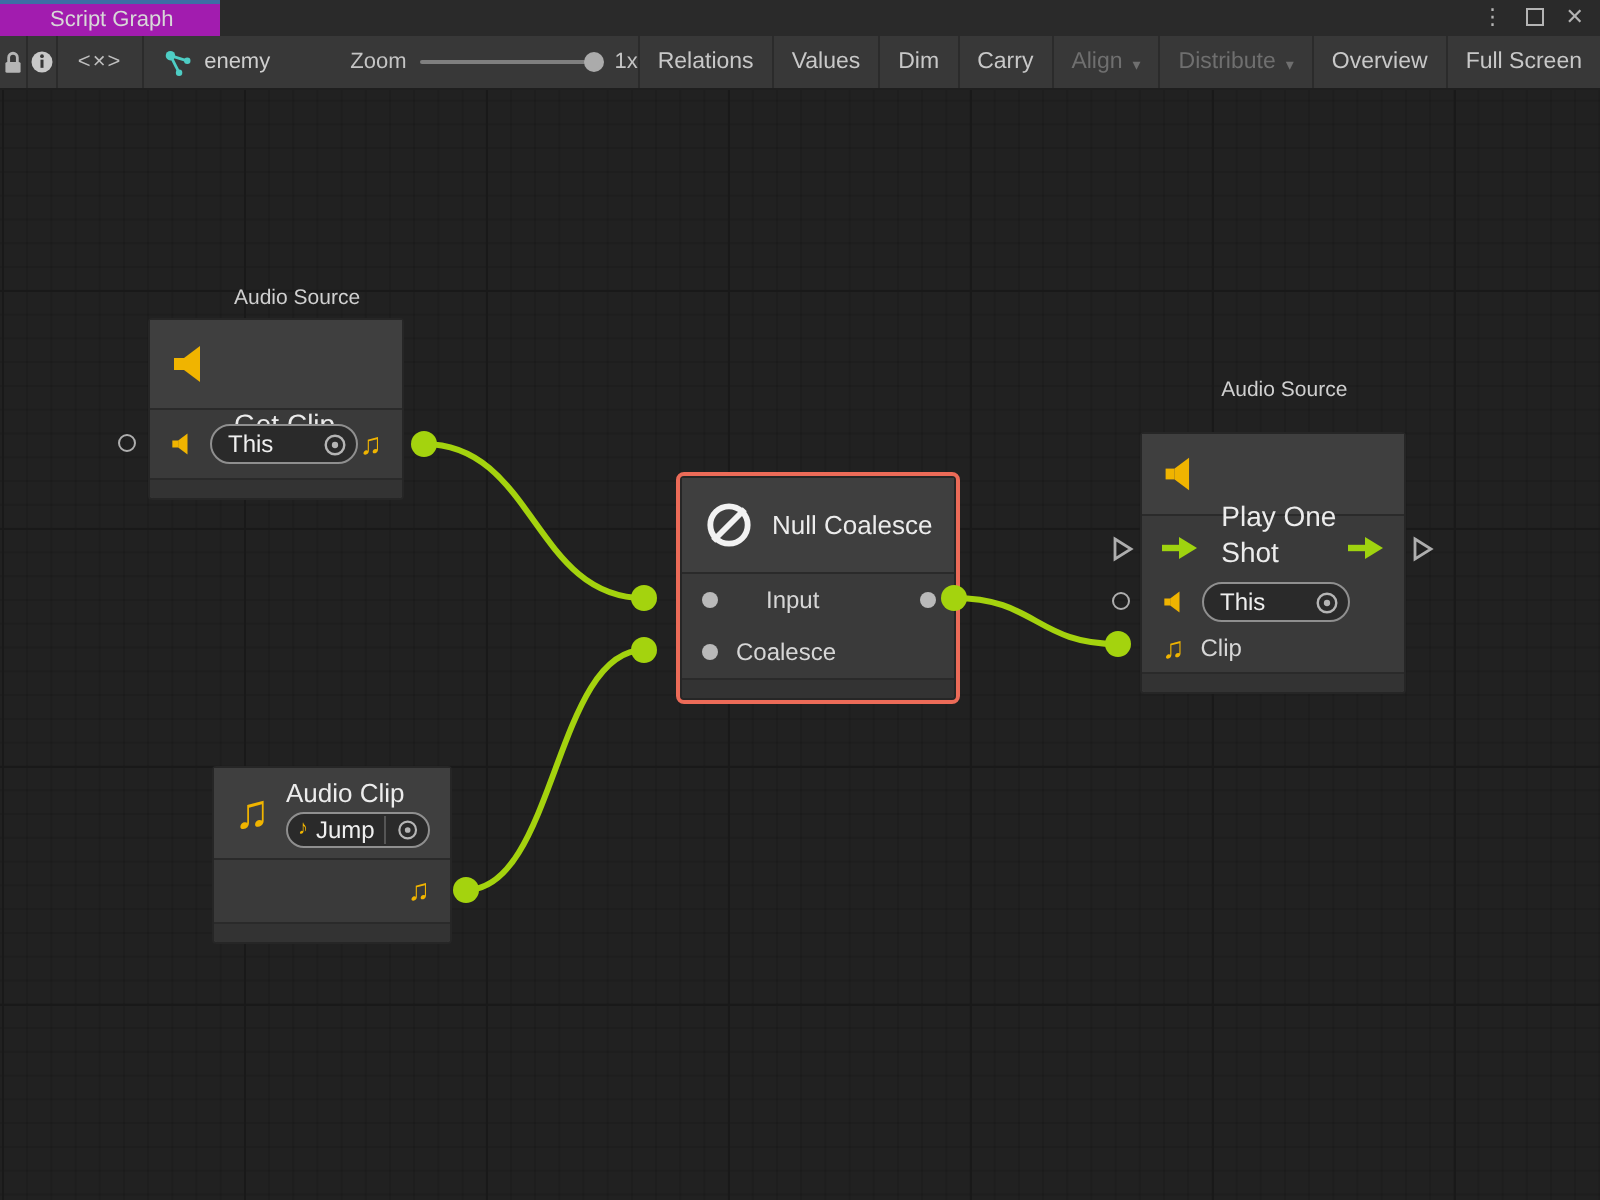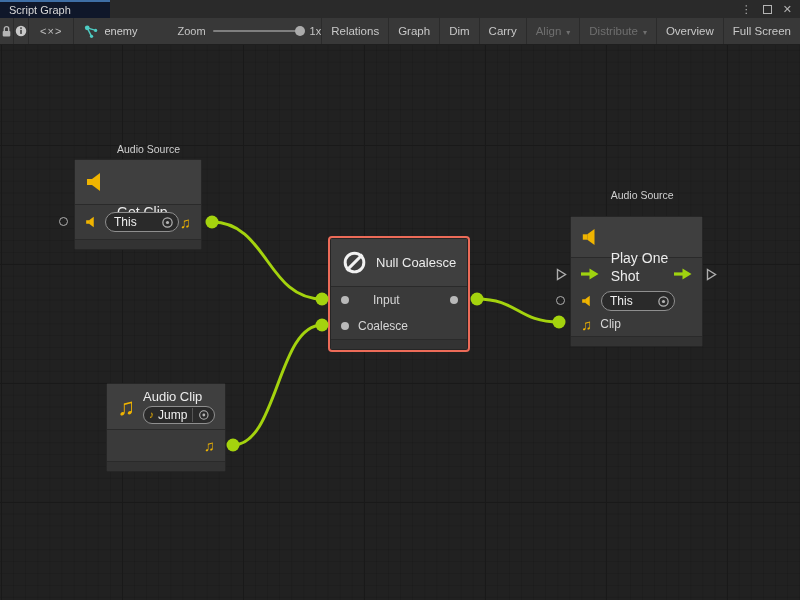--- a/index.html
+++ b/index.html
@@ -1,21 +1,21 @@
 <!DOCTYPE html>
 <html><head>
 <meta charset="utf-8">
 <style>
   html,body{margin:0;padding:0;background:#202020;}
   *{box-sizing:border-box;font-family:"Liberation Sans",sans-serif;-webkit-font-smoothing:antialiased;}
   .window{position:relative;width:800px;height:600px;overflow:hidden;background:#202020;}
 
   
   .tabstrip{position:absolute;left:0;top:0;width:800px;height:18px;background:#2a2a2a;display:flex;align-items:stretch;}
-  .tab{width:110px;background:#0f172a;border-top:2px solid #3e6ea5;color:#d8d8d8;font-size:11px;display:flex;align-items:center;padding-left:9px;}
+  .tab{width:110px;background:#a21caf;border-top:2px solid #3e6ea5;color:#d8d8d8;font-size:11px;display:flex;align-items:center;padding-left:25px;}
   .win-controls{margin-left:auto;display:flex;align-items:center;gap:11px;padding-right:8px;color:#b4b4b4;}
   .win-controls .kebab{font-size:11px;letter-spacing:0;line-height:1;}
   .maxbox{display:inline-block;width:9px;height:9px;border:1.5px solid #b4b4b4;}
   .win-controls .close{font-size:11px;line-height:1;}
 
   
   .toolbar{position:absolute;left:0;top:18px;width:800px;height:27px;background:#383838;border-bottom:1px solid #1f1f1f;display:flex;align-items:stretch;font-size:11.5px;color:#c8c8c8;}
   .tb-icon-btn{display:flex;align-items:center;justify-content:center;border-right:1px solid #2b2b2b;}
   .tb-icon-btn.lock{width:22px;}
   .tb-icon-btn.info{width:27px;}
@@ -113,21 +113,21 @@
       <span class="zoom-track">
         <span class="zoom-handle"></span>
       </span>
       <span class="zoom-value">1x</span>
     </div>
     <div class="tb-buttons">
       <div class="tb-btn">
           <span>Relations</span>
         </div>
       <div class="tb-btn">
-          <span>Graph</span>
+          <span>Values</span>
         </div>
       <div class="tb-btn">
           <span>Dim</span>
         </div>
       <div class="tb-btn">
           <span>Carry</span>
         </div>
       <div class="tb-btn disabled">
           <span>Align</span>
           <span class="caret">▾</span>
@@ -191,21 +191,21 @@
             </svg>
           </span>
         </div>
       </div>
       <div class="node-row" style="height:31px;justify-content:flex-end;">
         <span class="note" style="font-size:15px;">♫</span>
       </div>
       <div class="node-footer"></div>
     </div>
 
-    <div class="node selected" style="left:330px;top:193px;width:138px;">
+    <div class="node selected" style="left:340px;top:193px;width:138px;">
       <div class="node-header" style="height:48px;">
         <svg width="27" height="27" viewBox="0 0 24 24">
           <circle cx="12" cy="12" r="8.3" fill="none" stroke="#f2f2f2" stroke-width="2.6"></circle>
           <line x1="5" y1="19" x2="19" y2="5" stroke="#f2f2f2" stroke-width="2.6"></line>
         </svg>
         <span class="single-title">Null Coalesce</span>
       </div>
       <div class="node-row" style="height:26px;gap:24px;">
         <span class="dot"></span>
         <span class="row-label">Input</span>

